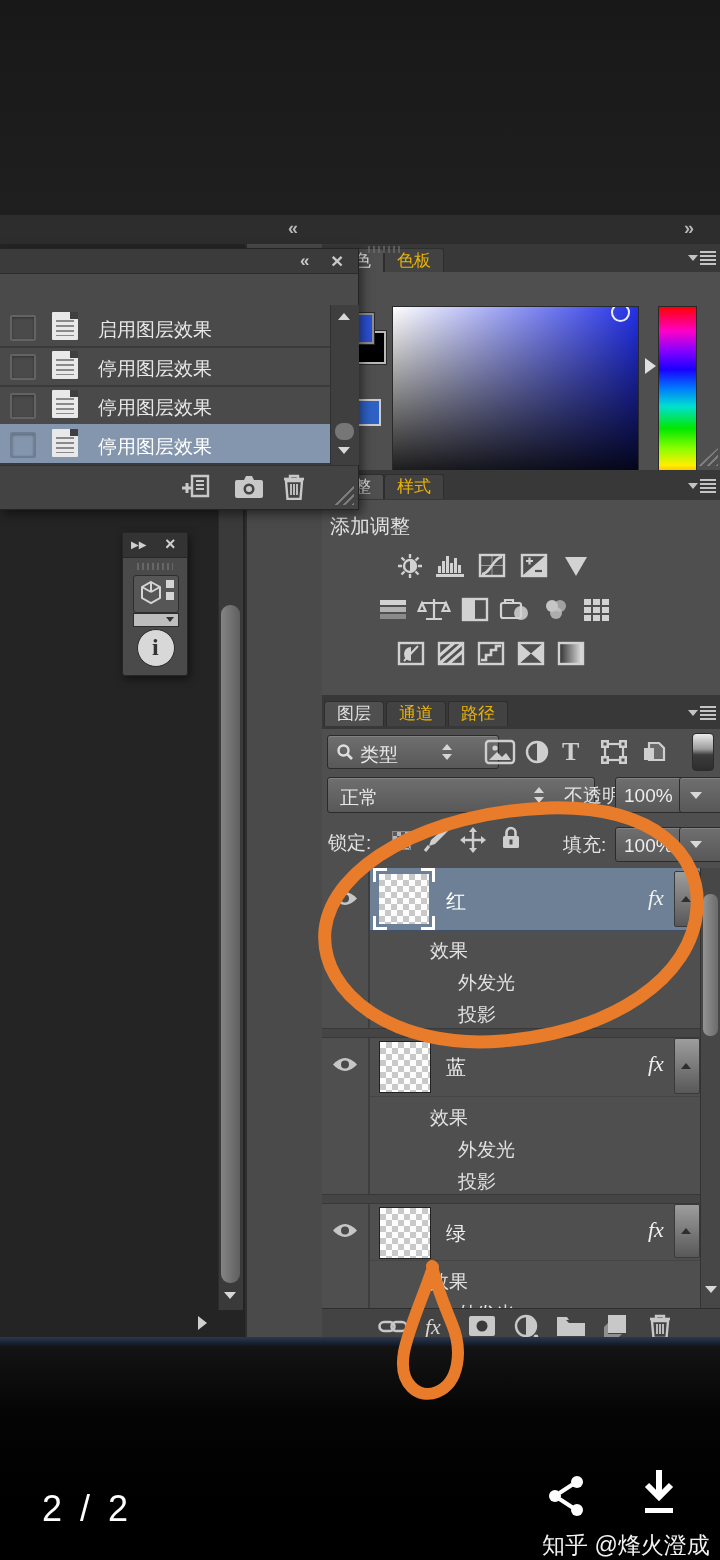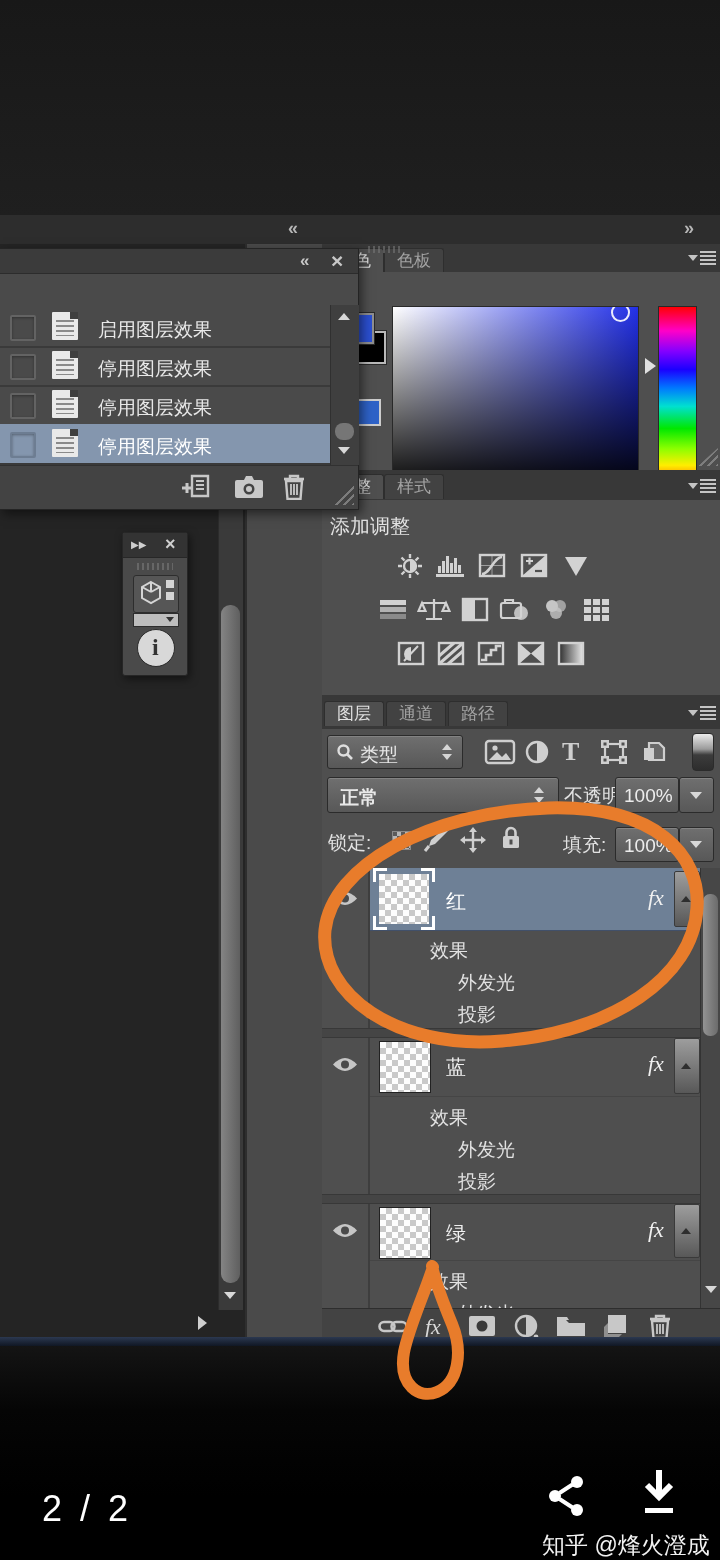--- a/index.html
+++ b/index.html
@@ -4,28 +4,28 @@
 <style>
   html,body{margin:0;padding:0;background:#000;}
   #stage{position:relative;width:720px;height:1560px;overflow:hidden;
     font-family:"Liberation Sans","DejaVu Sans",sans-serif;background:#1b1b1b;}
   .abs{position:absolute;}
   .txt{color:#e2e2e2;font-size:19px;line-height:1;}
   
   .panelbg{background:#4f4f4f;}
   .tabbar{background:#383838;border-bottom:1px solid #2a2a2a;}
   .tab{position:absolute;top:4px;height:24px;line-height:24px;padding:0 12px;font-size:17px;
-       background:#424242;color:#a3a3a3;border:1px solid #2e2e2e;border-bottom:none;border-radius:3px 3px 0 0;}
+       background:#424242;color:#eab308;border:1px solid #2e2e2e;border-bottom:none;border-radius:3px 3px 0 0;}
   .tab.active{background:#4f4f4f;color:#e0e0e0;}
   .menu-btn{width:28px;height:16px;}
   .menu-btn .tri{position:absolute;left:0;top:5px;width:0;height:0;border-left:5px solid transparent;border-right:5px solid transparent;border-top:6px solid #c4c4c4;}
   .menu-btn .bars{position:absolute;left:12px;top:1px;width:16px;height:14px;
     background:repeating-linear-gradient(#c4c4c4 0 2px,transparent 2px 4px);}
   .dd{background:linear-gradient(#6f6f6f,#585858);border:1px solid #2b2b2b;border-radius:3px;
-      box-shadow:inset 0 1px 0 rgba(255,255,255,.14);color:#e4e4e4;}
+      box-shadow:inset 0 1px 0 rgba(255,255,255,.14);color:#e4e4e4;padding-left:36px;}
   .updown{width:10px;height:16px;}
   .updown:before,.updown:after{content:"";position:absolute;left:0;border-left:5px solid transparent;border-right:5px solid transparent;}
   .updown:before{top:0;border-bottom:6px solid #d5d5d5;}
   .updown:after{bottom:0;border-top:6px solid #d5d5d5;}
   .tri-dn{width:0;height:0;border-left:6px solid transparent;border-right:6px solid transparent;border-top:7px solid #d8d8d8;}
   .tri-up{width:0;height:0;border-left:5px solid transparent;border-right:5px solid transparent;border-bottom:6px solid #2e2e2e;}
   .checker{background-color:#fdfdfd;
     background-image:linear-gradient(45deg,#c9c9c9 25%,transparent 25%,transparent 75%,#c9c9c9 75%),
                      linear-gradient(45deg,#c9c9c9 25%,transparent 25%,transparent 75%,#c9c9c9 75%);
     background-size:12px 12px;background-position:0 0,6px 6px;}
@@ -273,21 +273,21 @@
         </svg>
       <svg class="abs ic" style="left:318px;top:9px;" width="28" height="28" viewBox="0 0 28 28">
           <g fill="none" stroke="#cfcfcf" stroke-width="2.2">
             <path d="M9 5h10l5 5v12H9z" fill="#6a6a6a"></path>
             <rect x="4" y="10" width="10" height="12" fill="#cfcfcf" stroke="none"></rect>
           </g>
         </svg>
       <div class="abs" style="left:370px;top:4px;width:20px;height:36px;border-radius:4px;border:1px solid #2b2b2b;background:linear-gradient(#ececec,#9a9a9a 42%,#3c3c3c 58%,#2d2d2d);"></div>
 
       <div class="abs dd" style="left:5px;top:48px;width:230px;height:34px;">
-        <span class="abs" style="left:12px;top:7px;font-size:19px;color:#e8e8e8;font-weight:bold;">正常</span>
+        <span class="abs" style="left:12px;top:7px;font-size:19px;color:#e8e8e8;">正常</span>
         <span class="abs updown" style="left:206px;top:9px;"></span>
       </div>
       <span class="abs txt" style="left:242px;top:57px;">不透明度:</span>
       <div class="abs dd" style="left:293px;top:48px;width:62px;height:34px;">
         <span class="abs" style="left:8px;top:7px;font-size:19px;color:#ececec;">100%</span>
       </div>
       <div class="abs dd" style="left:357px;top:48px;width:33px;height:34px;">
         <span class="abs tri-dn" style="left:10px;top:14px;"></span>
       </div>
 

